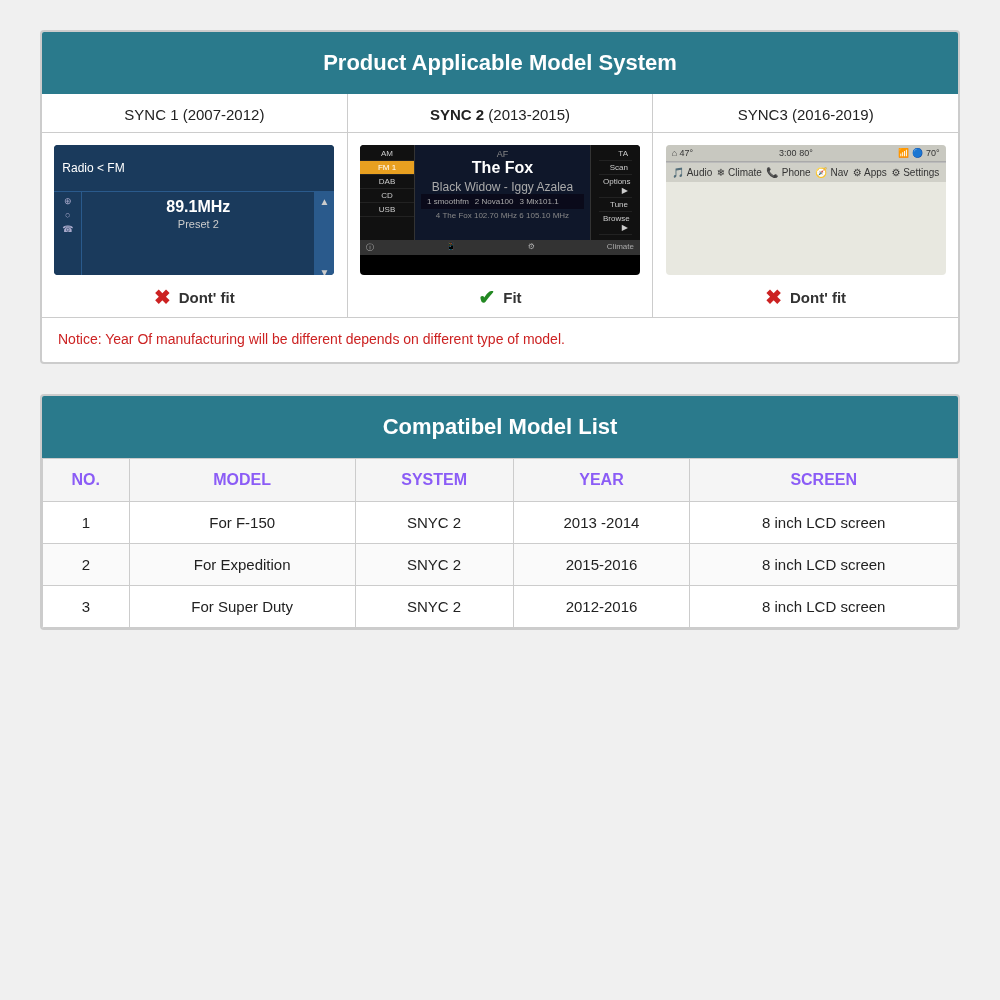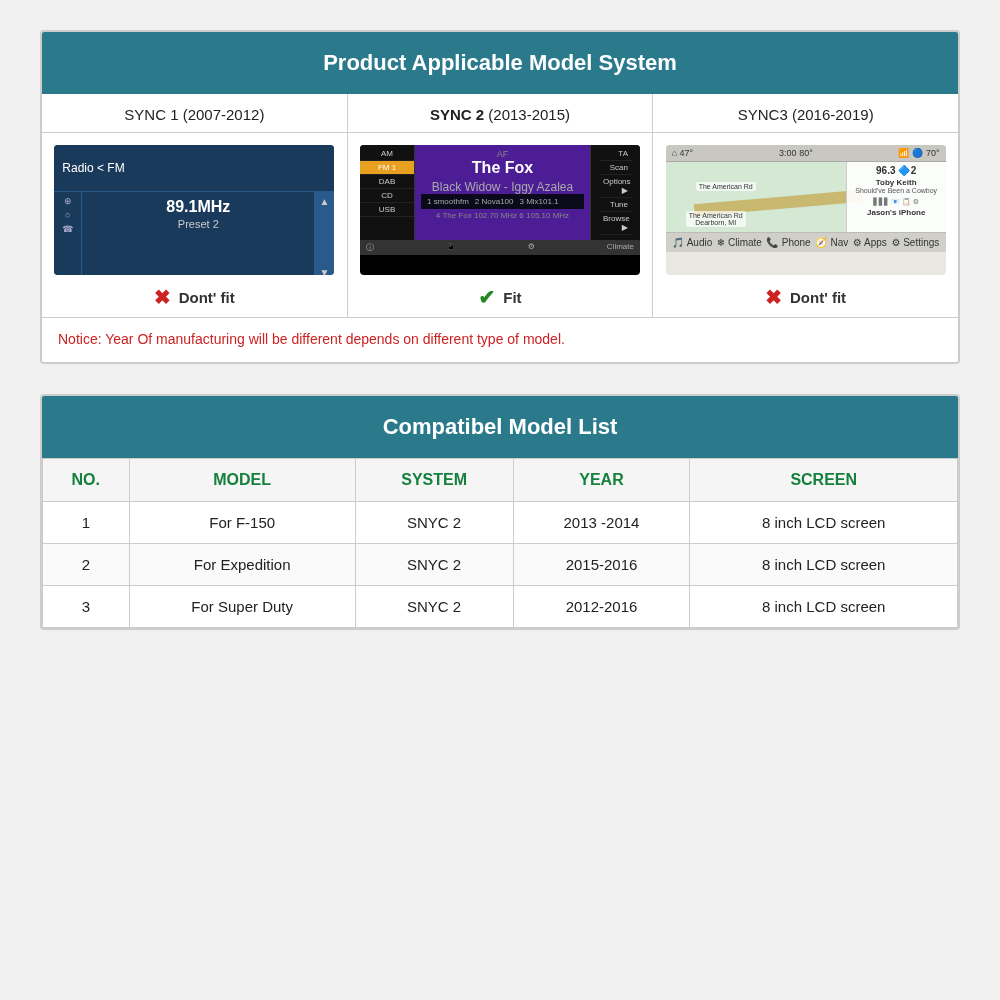--- a/index.html
+++ b/index.html
@@ -151,21 +151,21 @@
     .sync2-screen .left-menu div {
       font-size: 8px;
       color: #ccc;
       padding: 2px 4px;
       border-bottom: 1px solid #222;
     }
     .sync2-screen .left-menu div.active { background: #e8a020; color: #fff; }
     .sync2-screen .center-content {
       flex: 1;
       padding: 4px 6px;
-      background: #4c1d95;
+      background: #0f172a;
     }
     .sync2-screen .station-name { font-size: 16px; font-weight: bold; color: #fff; }
     .sync2-screen .song-info { font-size: 12px; color: #aaa; margin-top: 3px; }
     .sync2-screen .right-menu {
       width: 50px;
       background: #111;
       padding: 2px 8px;
       border-left: 1px solid #333;
     }
     .sync2-screen .right-menu div {
@@ -285,21 +285,21 @@
       width: 100%;
       border-collapse: collapse;
     }
     .compat-table th {
       background: #f5f5f5;
       border: 1px solid #ccc;
       padding: 12px 8px;
       text-align: center;
       font-size: 16px;
       font-weight: bold;
-      color: #15803d;
+      color: #8b5cf6;
     }
     .compat-table td {
       border: 1px solid #ccc;
       padding: 12px 8px;
       text-align: center;
       font-size: 15px;
       color: #222;
     }
     .compat-table tr:nth-child(even) td { background: #fafafa; }
     .compat-table tr:nth-child(odd) td { background: #fff; }
@@ -402,32 +402,20 @@
         <span class="label-text">Fit</span>
       </div>
     </div>
 
     <div class="sync-col">
       <div class="screen-img sync3-screen">
         <div class="top-bar">
           <span>⌂  47°</span>
           <span>3:00  80°</span>
           <span>📶 🔵 70°</span>
-        </div>
-        <div class="map-area">
-          <div class="map-road"></div>
-          <div class="map-label" style="top:20px;left:30px;">The American Rd</div>
-          <div class="map-label" style="bottom:5px;left:20px;">The American Rd<br>Dearborn, MI</div>
-          <div class="right-panel">
-            <div style="font-size:10px;font-weight:bold;color:#333;margin-bottom:2px;">96.3 🔷2</div>
-            <div style="font-size:8px;font-weight:bold;color:#333;">Toby Keith</div>
-            <div style="font-size:7px;color:#555;">Should've Been a Cowboy</div>
-            <div style="margin-top:4px;font-size:7px;color:#777;">▋▋▋ 📧 📋 ⚙</div>
-            <div style="font-size:8px;font-weight:bold;color:#333;margin-top:2px;">Jason's iPhone</div>
-          </div>
         </div>
         <div class="bottom-bar">
           <span>🎵 Audio</span>
           <span>❄ Climate</span>
           <span>📞 Phone</span>
           <span>🧭 Nav</span>
           <span>⚙ Apps</span>
           <span>⚙ Settings</span>
         </div>
       </div>

